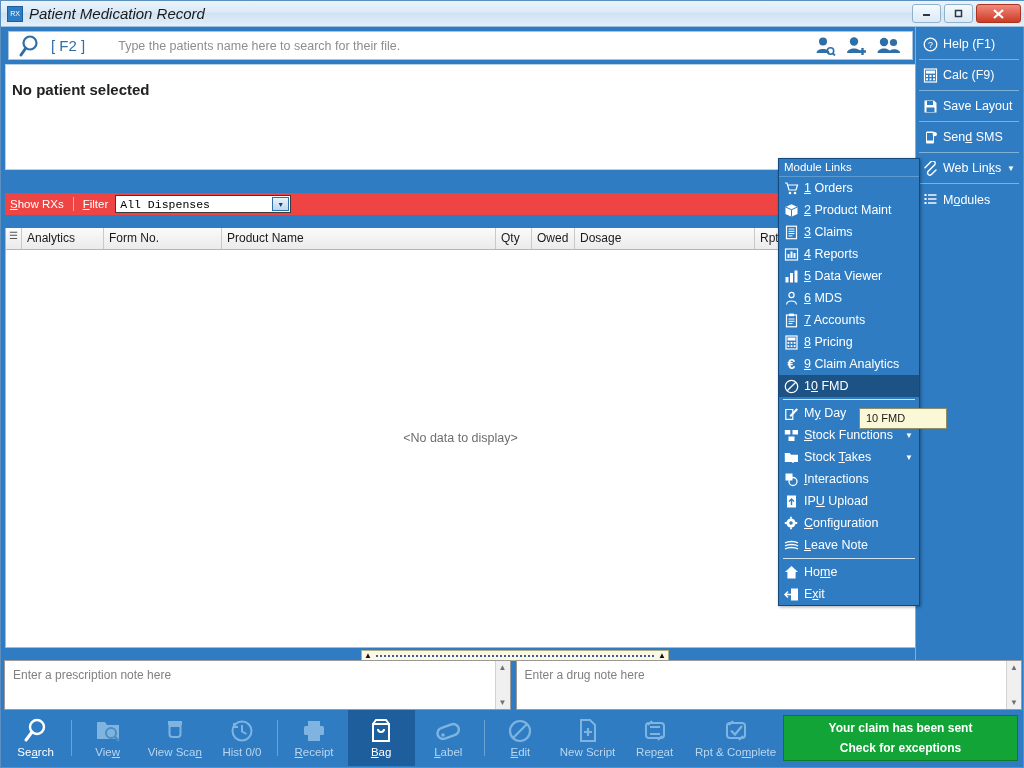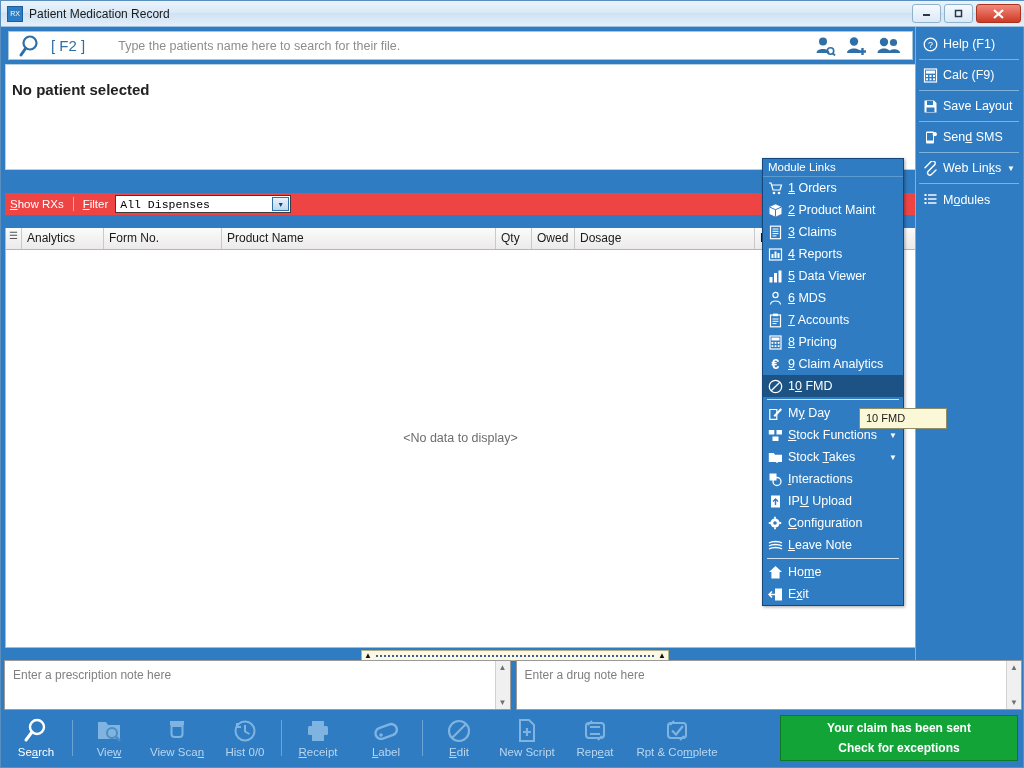--- a/index.html
+++ b/index.html
@@ -22,21 +22,21 @@
     background: linear-gradient(to bottom, #eaf3fb 0%, #dbeaf7 45%, #cfe2f4 50%, #e4eff9 100%);
     border-bottom: 1px solid #9cc0dd;
     display: flex; align-items: center;
   }
   .tb-icon {
     width: 16px; height: 16px; margin-left: 6px; margin-right: 6px;
     background: #2d7dc4; border: 1px solid #1c5f9c;
     color: #ffffff; font-size: 7px; line-height: 14px; text-align: center;
     font-family: "Liberation Sans", sans-serif;
   }
-  .tb-title { font-size: 12px; color: #1a1a1a; }
+  .tb-title { font-size: 15px; color: #1a1a1a; font-style: italic; }
   .tb-btns { position: absolute; right: 4px; top: 3px; display: flex; gap: 3px; }
   .tb-btn {
     width: 29px; height: 19px;
     border: 1px solid #8fb2cd; border-radius: 3px;
     background: linear-gradient(to bottom, #f5fafe, #dce9f5);
     display: flex; align-items: center; justify-content: center;
     font-size: 11px; color: #28374a;
   }
   .tb-btn.close {
     background: linear-gradient(to bottom, #f08a7c, #cf3a24);
@@ -170,21 +170,21 @@
   .vsep { width: 1px; background: #6aa4d2; margin: 10px 2px; }
   .claimbanner {
     margin-left: auto; margin-right: 4px; margin-top: 5px; margin-bottom: 5px;
     width: 238px; background: #12a437; border: 1px solid #0d7a28;
     display: flex; flex-direction: column; align-items: center; justify-content: center;
     color: #ffffff; font-size: 12px; font-weight: bold; gap: 6px;
   }
 
   
   .menu {
-    position: absolute; left: 761px; top: 157px; width: 142px;
+    position: absolute; left: 777px; top: 157px; width: 142px;
     background: #2f7cc2; border: 1px solid #16477a;
     box-shadow: 1px 1px 3px rgba(0,0,0,.35);
     z-index: 50;
   }
   .menu-title {
     height: 18px; background: #2f7cc2; color: #ffffff;
     font-size: 11.5px; padding: 2px 0 0 5px; border-bottom: 1px solid #5b9bd0;
   }
   .mi {
     height: 22px; display: flex; align-items: center; gap: 5px;
@@ -675,20 +675,30 @@
       <span class="glyph">
         <svg width="28" height="26" viewBox="0 0 28 26">
             <rect x="8" y="3" width="12" height="5" fill="#7fb4e0"></rect>
             <rect x="4" y="8" width="20" height="9" rx="1.5" fill="#7fb4e0"></rect>
             <rect x="8" y="17" width="12" height="6" fill="#7fb4e0"></rect>
           </svg>
       </span>
       <span><span class="u">R</span>eceipt</span>
     </div>
 
+    <div class="tool active">
+      <span class="glyph">
+        <svg width="28" height="26" viewBox="0 0 28 26">
+            <path d="M6 6 h16 v17 H6z" fill="none" stroke="#ffffff" stroke-width="2"></path>
+            <path d="M6 6 l3-4 h10 l3 4" fill="none" stroke="#ffffff" stroke-width="2"></path>
+            <path d="M11 11 a3 3 0 0 0 6 0" fill="none" stroke="#ffffff" stroke-width="2"></path>
+          </svg>
+      </span>
+      <span><span class="u">B</span>ag</span>
+    </div>
 
     <div class="tool">
       <span class="glyph">
         <svg width="28" height="26" viewBox="0 0 28 26">
             <rect x="3" y="8" width="22" height="11" rx="5.5" fill="none" stroke="#7fb4e0" stroke-width="2.4" transform="rotate(-20 14 13)"></rect>
             <circle cx="9" cy="17" r="1.8" fill="#7fb4e0"></circle>
           </svg>
       </span>
       <span><span class="u">L</span>abel</span>
     </div>

